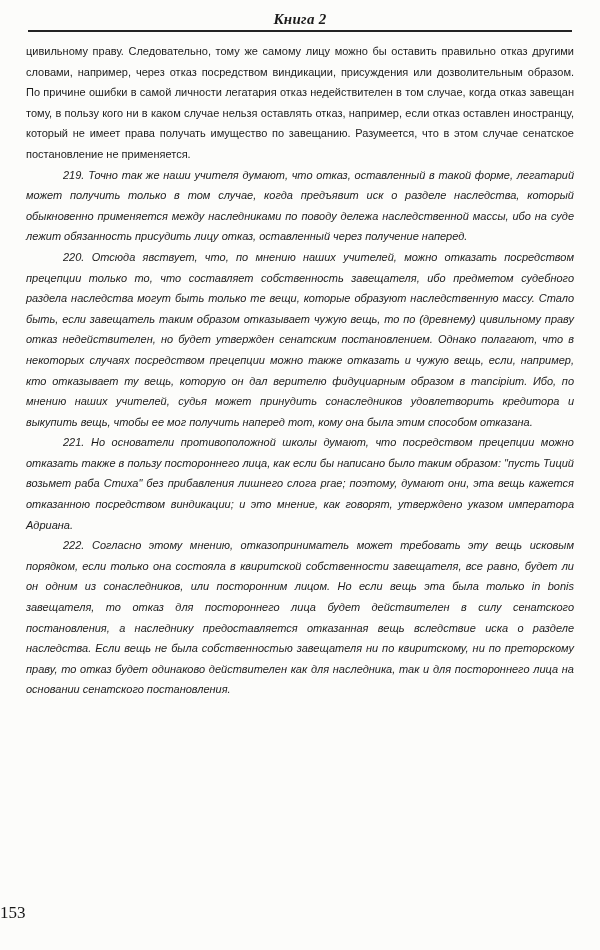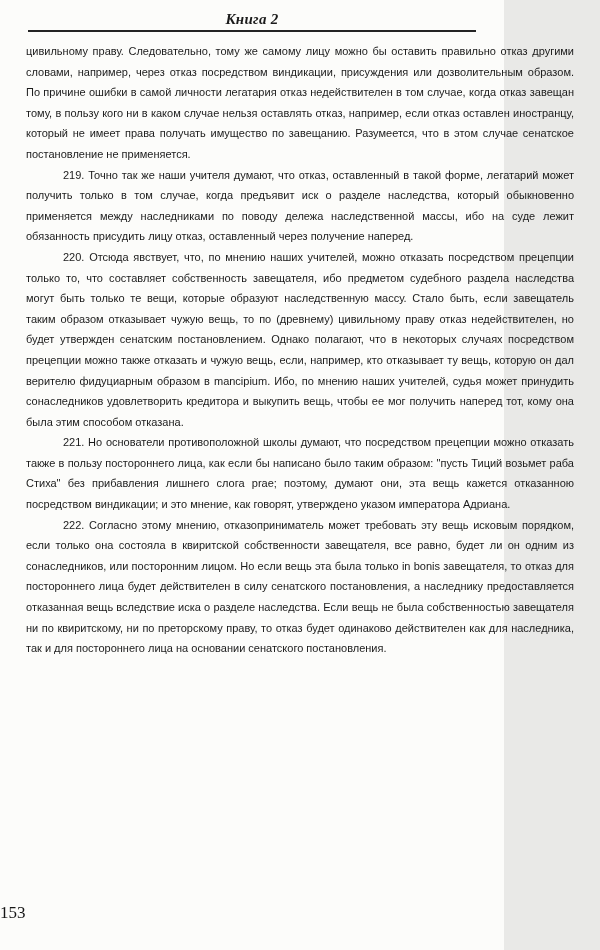--- a/index.html
+++ b/index.html
@@ -5,21 +5,21 @@
   html, body {
     margin: 0;
     padding: 0;
     width: 600px;
     height: 950px;
     overflow: hidden;
     background: #e9e9e7;
   }
   .page {
     position: relative;
-    width: 504px;
+    width: 600px;
     height: 950px;
     background: #fcfcfa;
     color: #1b1b1b;
     font-family: "Liberation Sans", sans-serif;
   }
   .running-header {
     position: absolute;
     top: 10px;
     left: 28px;
     right: 28px;
@@ -42,20 +42,21 @@
     font-size: 11px;
     line-height: 20.6px;
     text-align: justify;
   }
   .body-text p {
     margin: 0;
     padding: 0;
   }
   .body-text p.indent {
     text-indent: 37px;
+    font-style: italic;
   }
   .page-number {
     position: absolute;
     top: 903px;
     left: 0;
     width: 100%;
     text-align: left;
     font-family: "Liberation Serif", serif;
     font-size: 17px;
     color: #161616;

